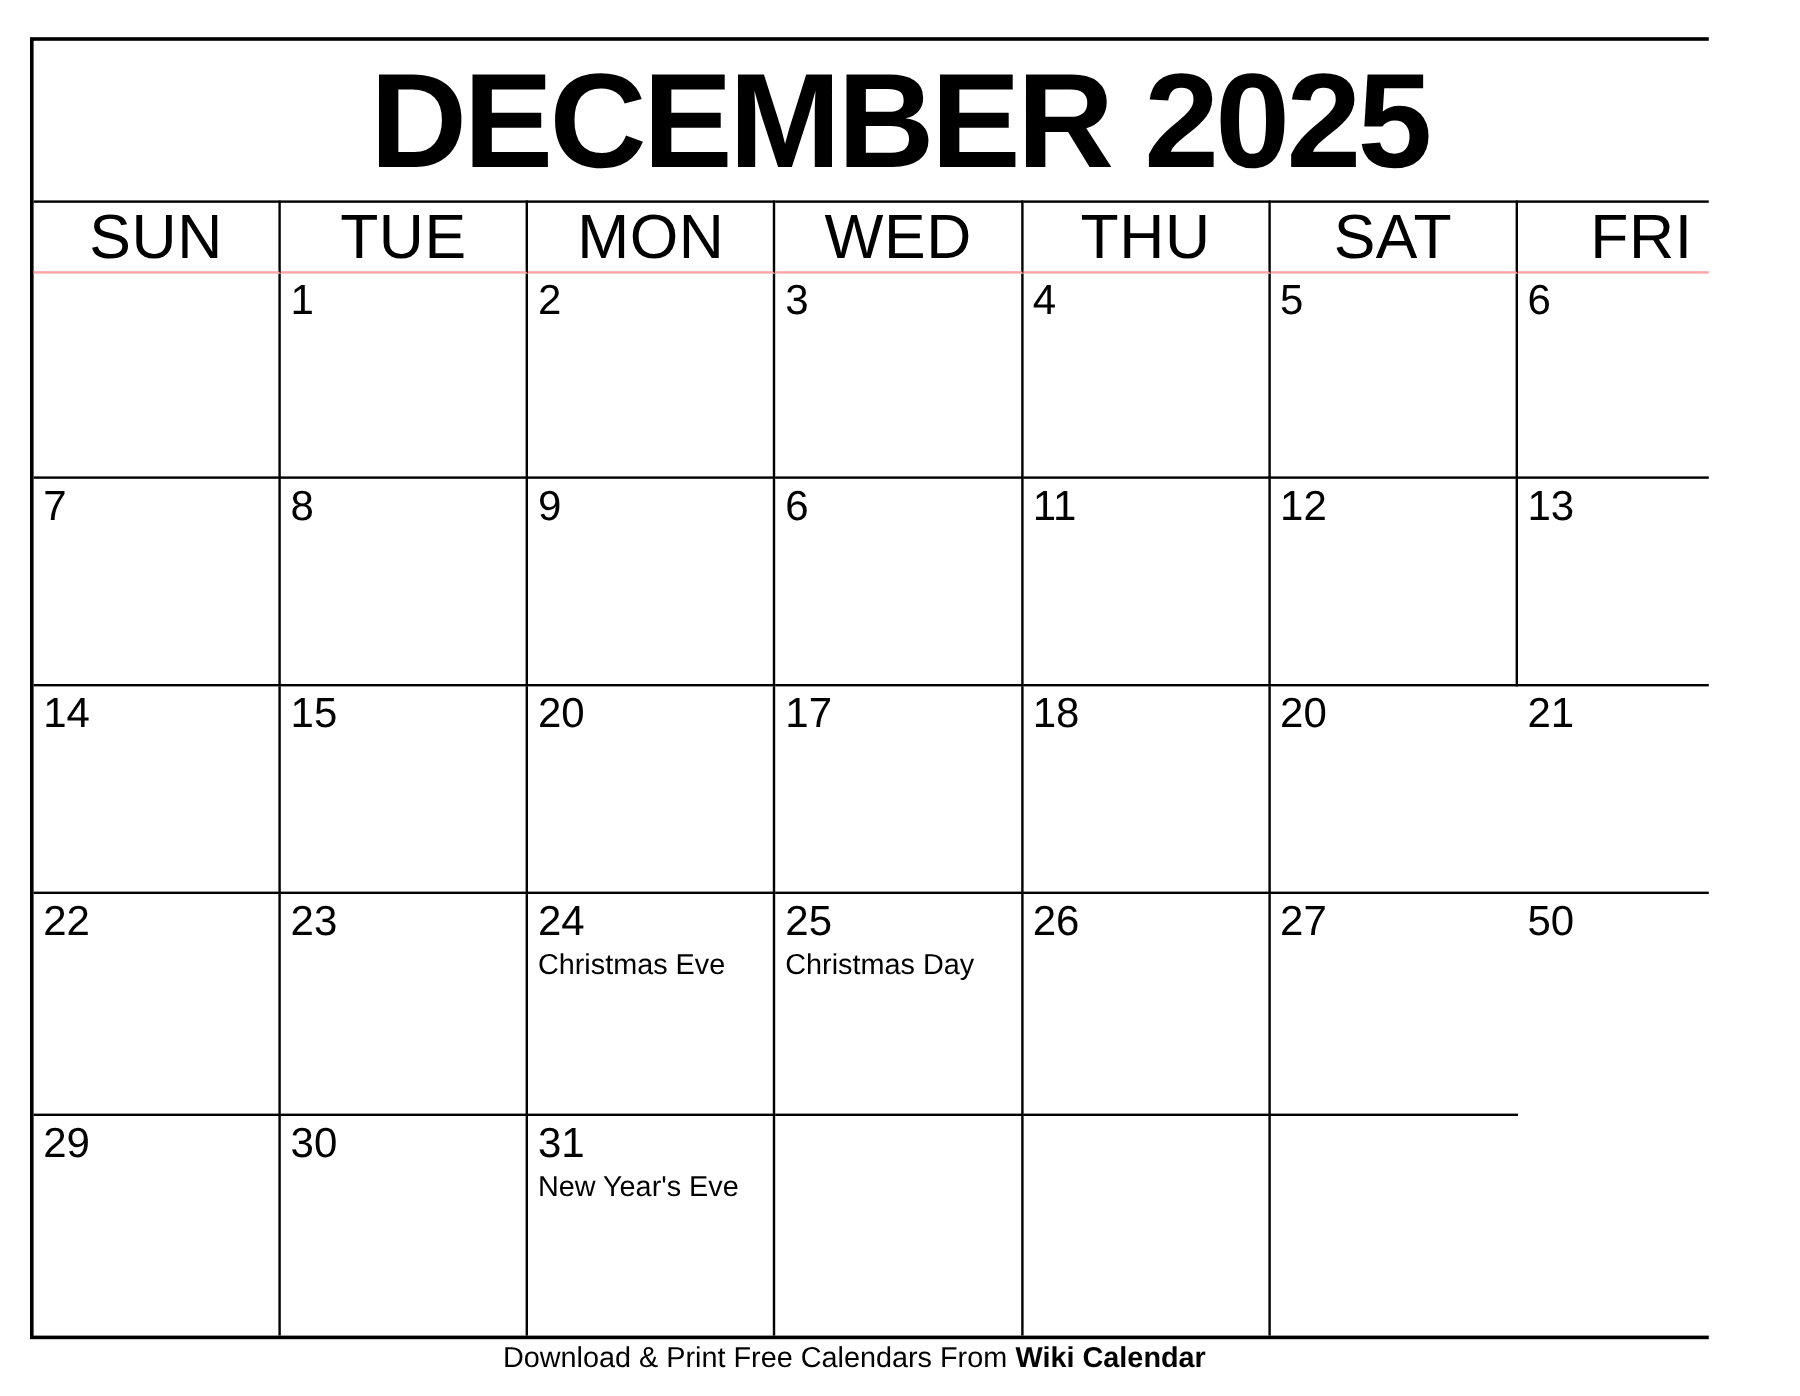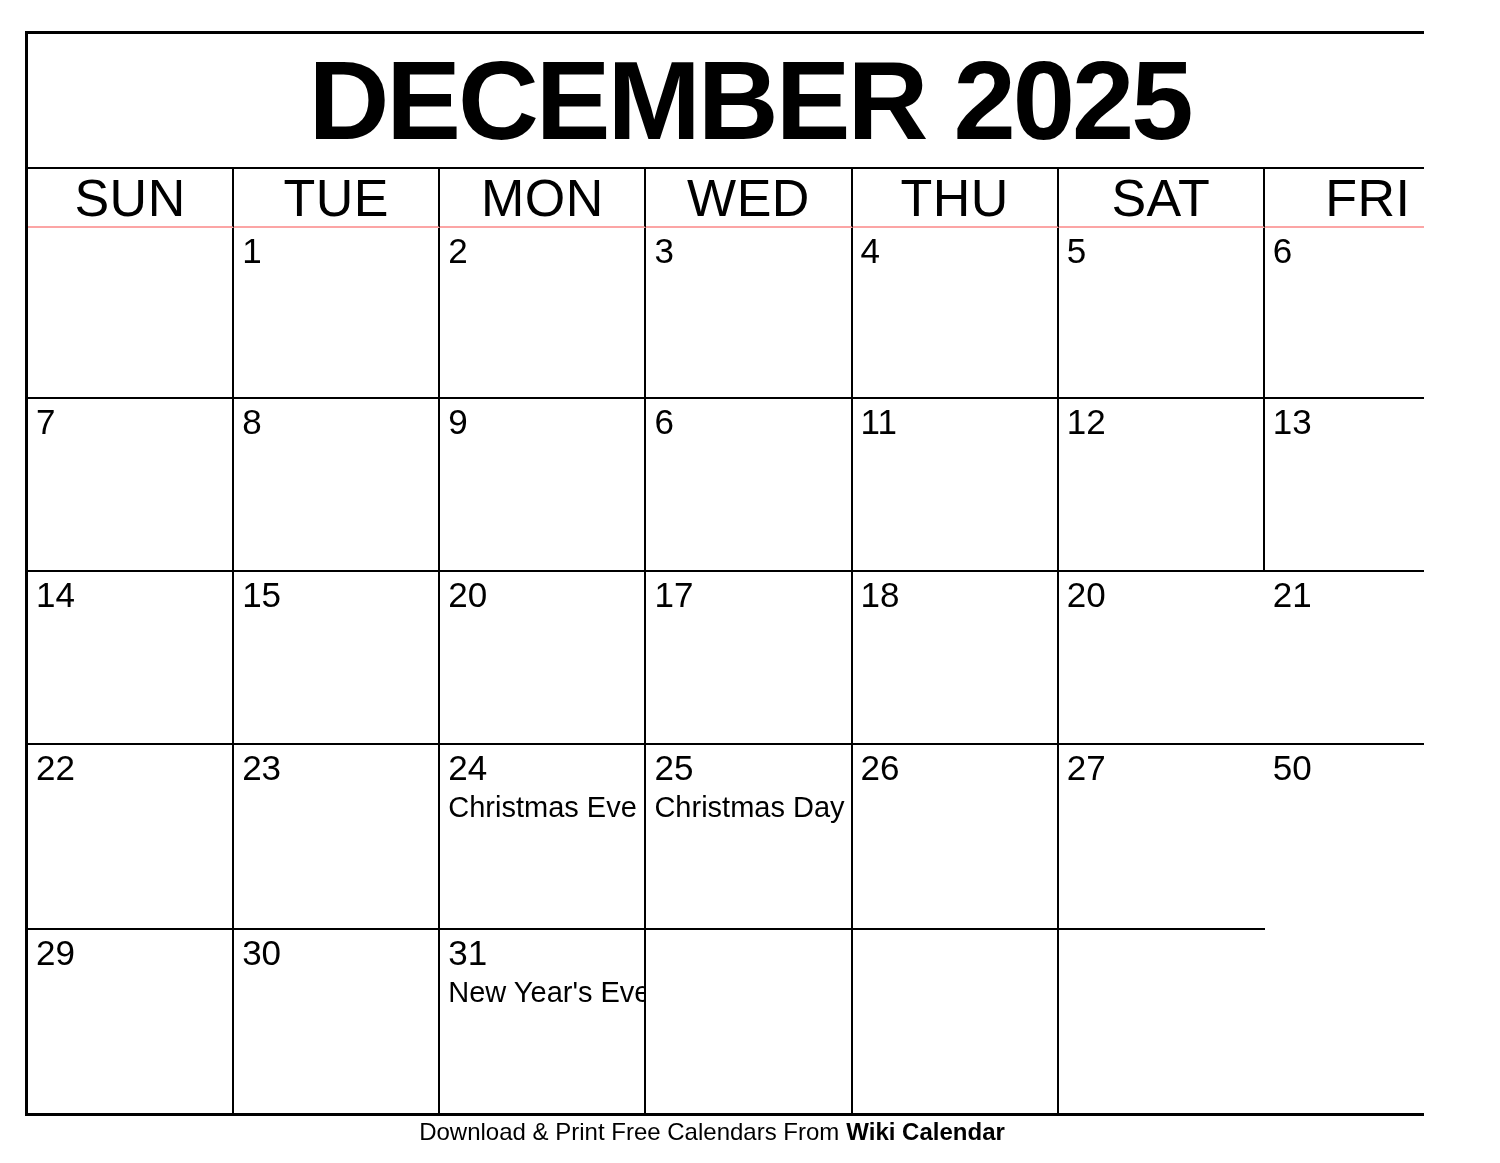--- a/index.html
+++ b/index.html
@@ -62,21 +62,21 @@
     overflow: hidden;
   }
   .hcell:nth-of-type(7n), .cell.col7 { border-right: none; }
   .cell.lastrow { border-bottom: none; }
   .daynum {
     font-size: 35px;
     line-height: 1.15;
     min-height: 40px;
   }
   .holiday {
-    font-size: 29px;
+    font-size: 24px;
     line-height: 1.15;
     margin-top: 3px;
     white-space: nowrap;
   }
   .footer {
     position: absolute;
     left: 0;
     top: 1118px;
     width: 100%;
     text-align: center;

